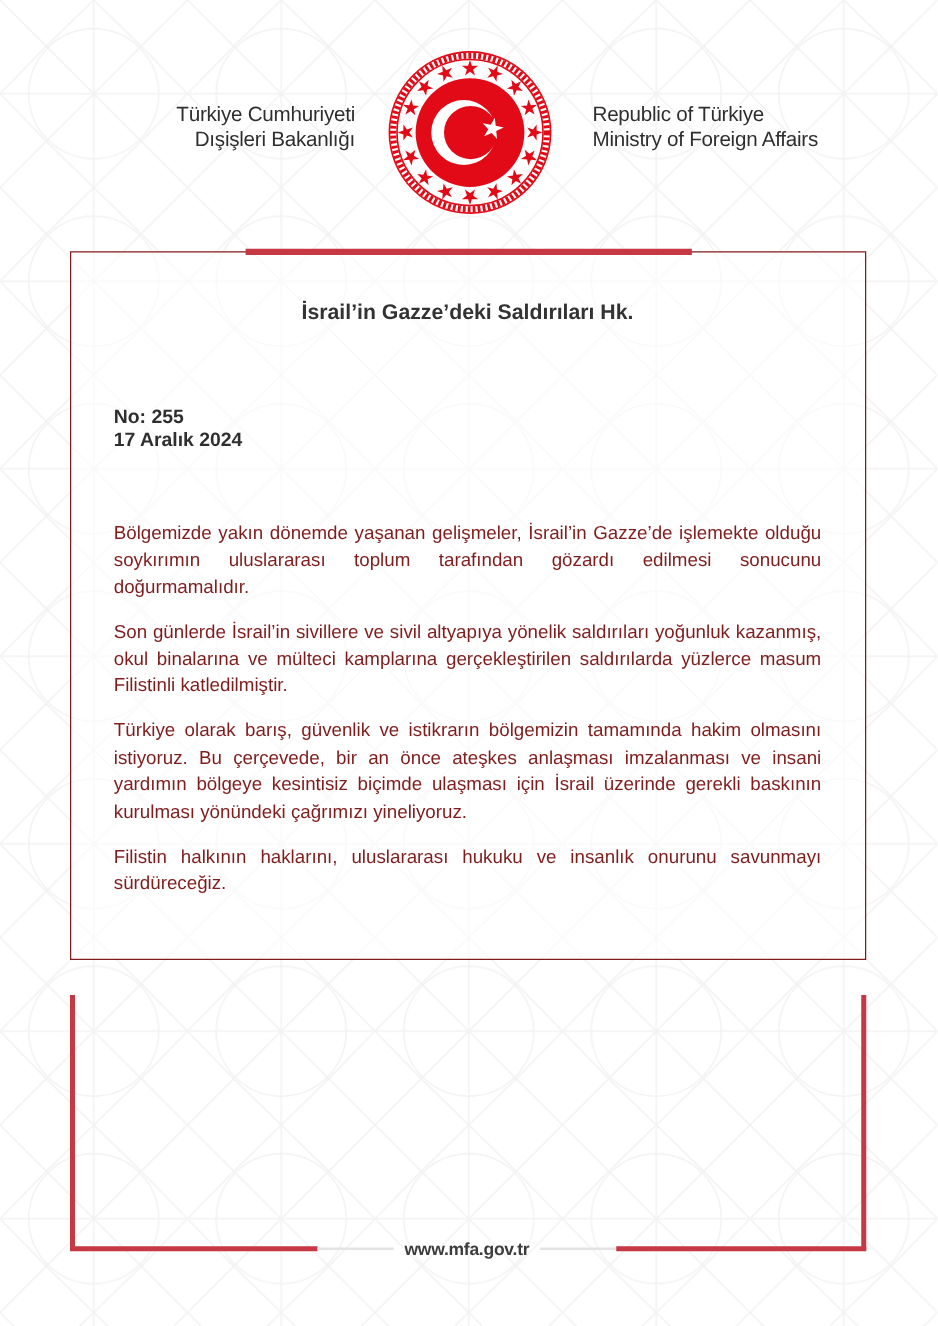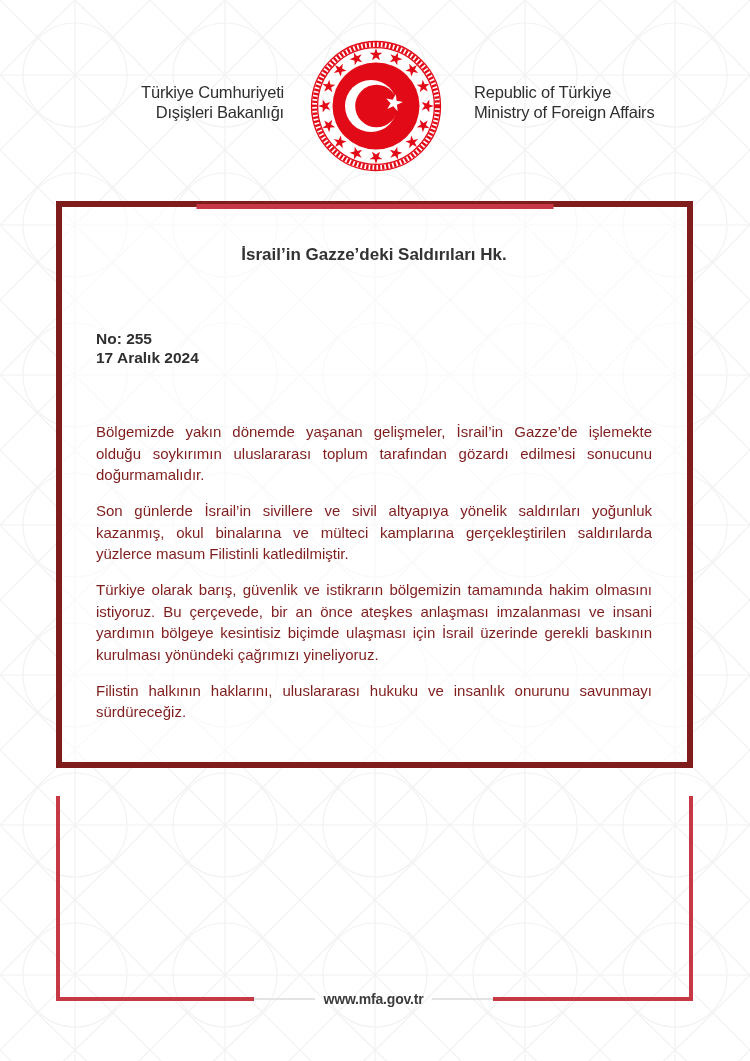--- a/index.html
+++ b/index.html
@@ -17,21 +17,21 @@
   .org-line{
     font-size:16.5px;line-height:20px;font-weight:400;color:#2f2f2f;
     letter-spacing:-0.2px;white-space:nowrap;
   }
   .emblem{left:310px;top:40px;width:132px;height:132px;}
 
   
   .card{
     left:56px;top:201px;width:637px;height:567px;
     background:rgba(255,255,255,0.55);
-    border:6px solid #7f1d1d;
+    border:1px solid #7f1d1d;
     box-sizing:border-box;
     padding:0 35px 0 34px;
   }
   .accent-bar{
     position:absolute;top:-3px;left:50%;transform:translateX(-50%);
     width:357px;height:5px;background:#c63944;
   }
   .doc-title{
     margin-top:37px;text-align:center;
     font-size:17px;line-height:21px;font-weight:700;color:#333333;

